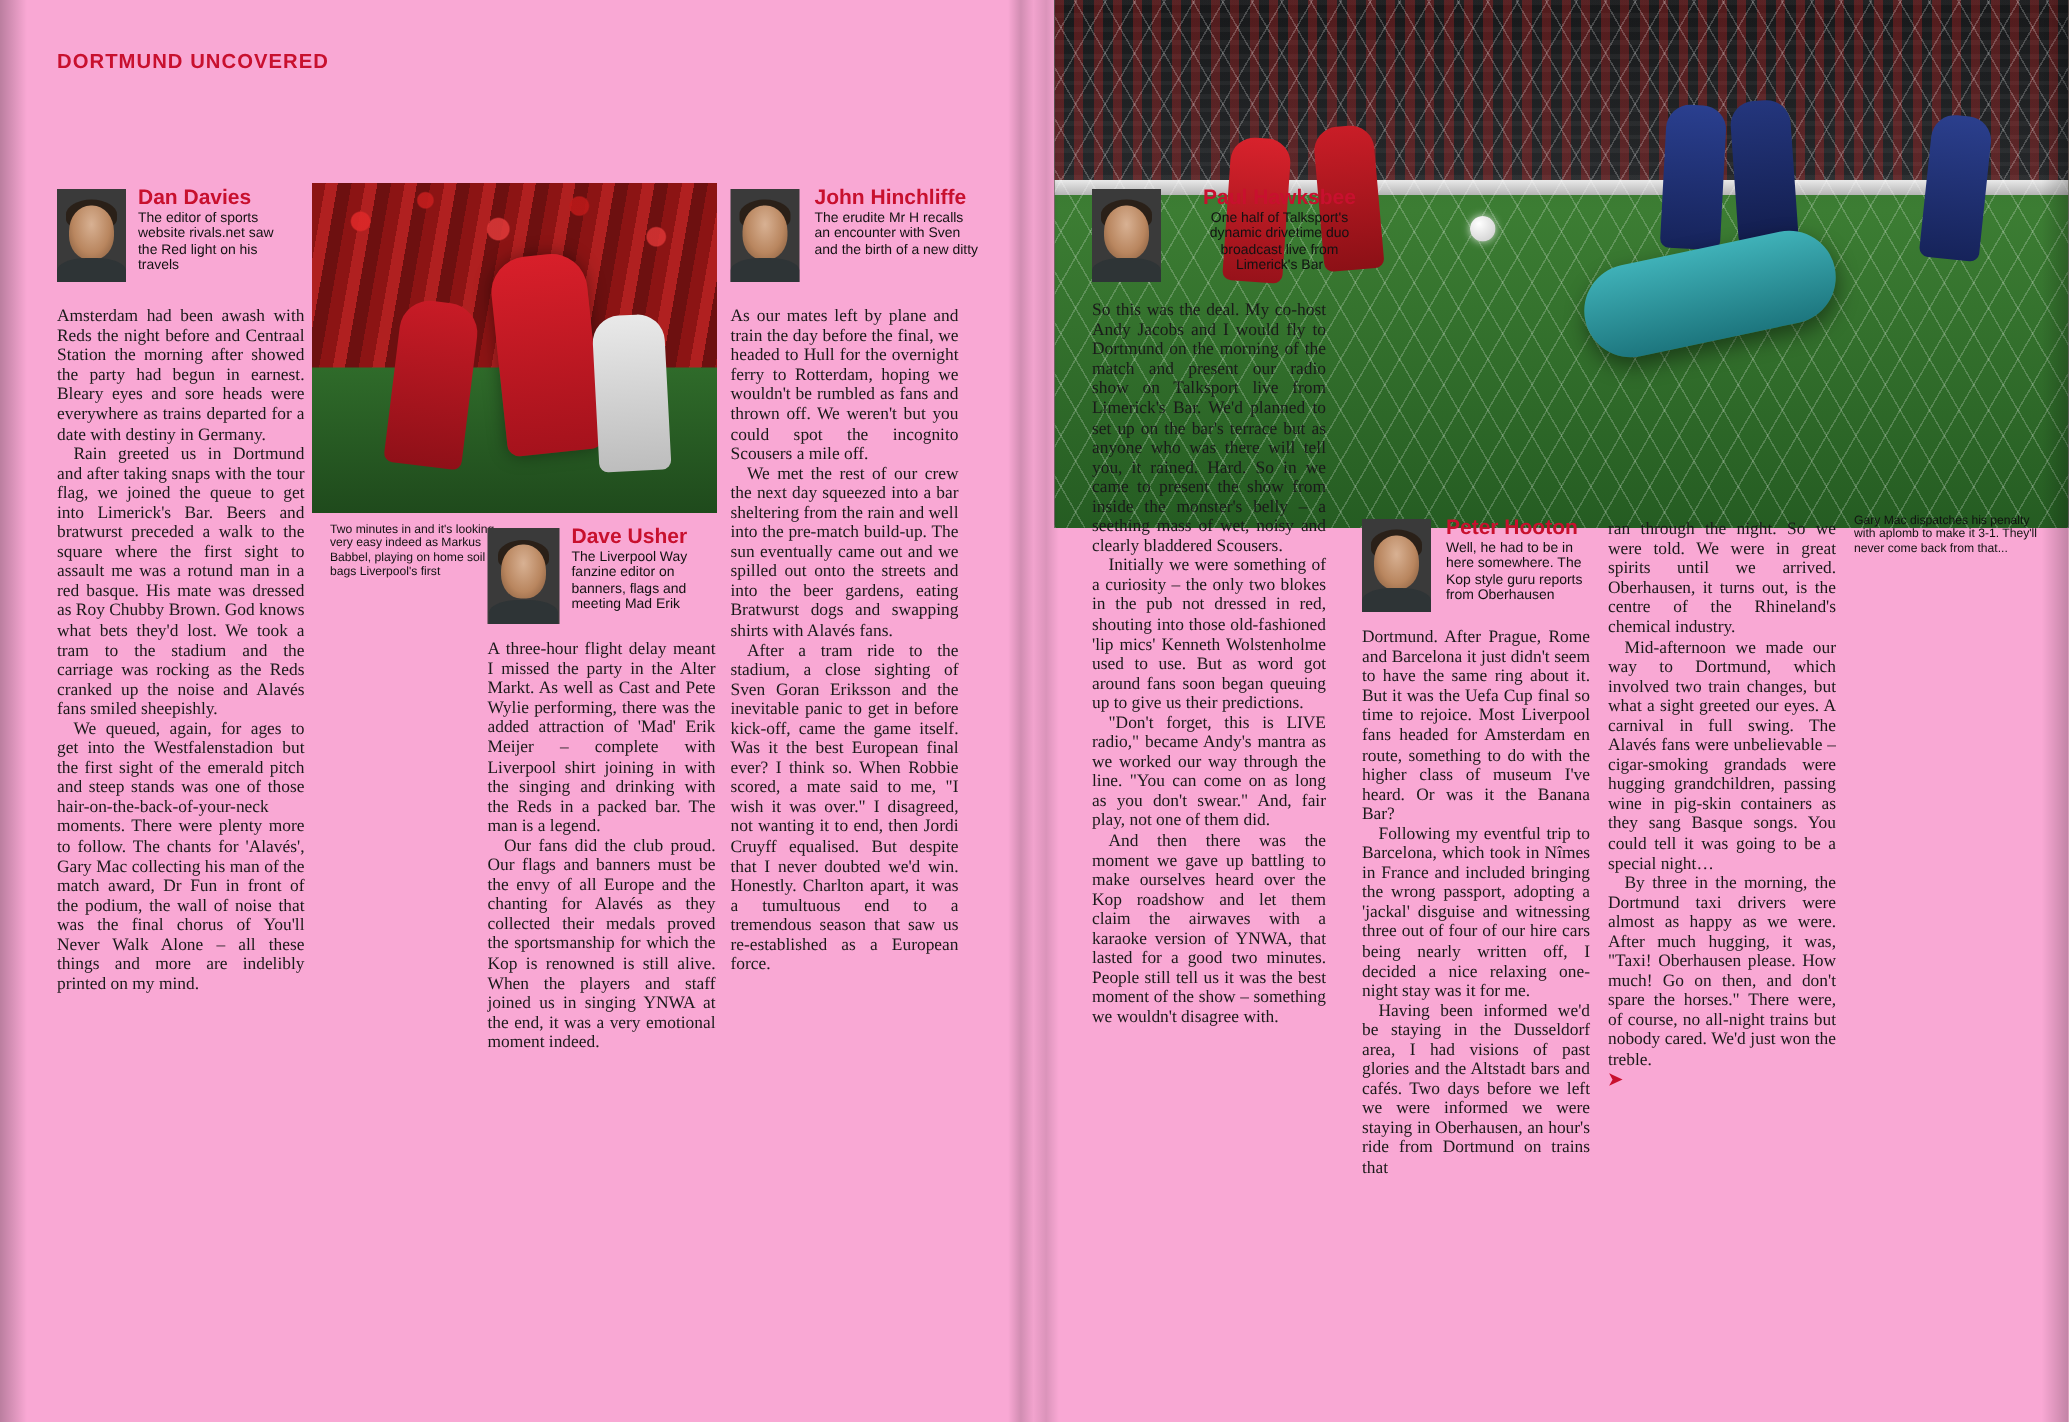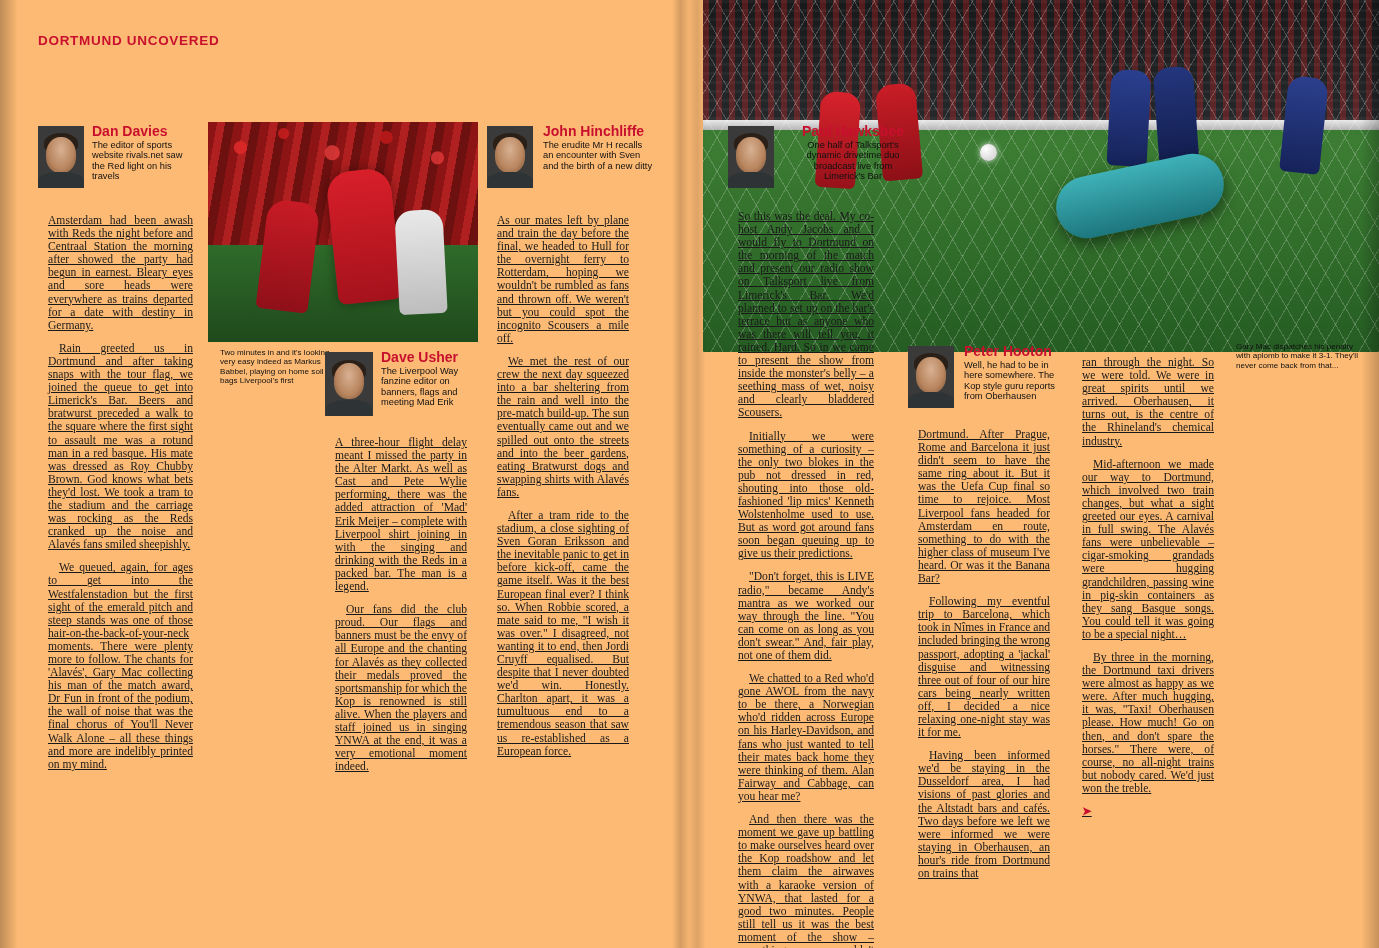--- a/index.html
+++ b/index.html
@@ -6,21 +6,21 @@
   html, body { margin:0; padding:0; }
   body {
     width:1379px; height:948px;
     background:#efece6;
     font-family:"Liberation Serif", serif;
     overflow:hidden;
     position:relative;
   }
   .page {
     position:absolute; inset:0;
-    background:#fdba74;
+    background:#f9a8d4;
   }
   
   .gutter {
     position:absolute; left:672px; top:0; width:34px; height:948px;
     background:linear-gradient(to right, rgba(0,0,0,0.00), rgba(0,0,0,0.16), rgba(0,0,0,0.03), rgba(0,0,0,0.12), rgba(0,0,0,0.00));
     pointer-events:none; z-index:40;
   }
   .edge-left {
     position:absolute; left:0; top:0; width:18px; height:948px;
     background:linear-gradient(to right, rgba(0,0,0,0.25), rgba(0,0,0,0));
@@ -42,21 +42,21 @@
 
   
   .col {
     position:absolute;
     font-size:11.6px;
     line-height:13.1px;
     color:#1a1a1a;
     text-align:justify;
     font-family:"Liberation Serif", serif;
   }
-  .col p { margin:10px; text-indent:11px;text-decoration:underline; }
+  .col p { margin:0; text-indent:11px; }
   .col p.first { text-indent:0; }
   .col p + p { margin-top:0; }
 
   
   .byline { position:absolute; }
   .byline .photo {
     position:absolute; left:0; top:0; width:46px; height:62px;
     background:#3a3a3a; overflow:hidden;
   }
   .byline .photo .face {
@@ -275,21 +275,20 @@
     <div class="txt" style="left:69px; width:112px;text-align:center;">
       <span class="name">Paul Hawksbee</span>
       <span>One half of Talksport's dynamic drivetime duo broadcast live from Limerick's Bar</span>
     </div>
   </div>
 
   <div class="col" style="left:728px; top:200px; width:156px;">
     <p class="first">So this was the deal. My co-host Andy Jacobs and I would fly to Dortmund on the morning of the match and present our radio show on Talksport live from Limerick's Bar. We'd planned to set up on the bar's terrace but as anyone who was there will tell you, it rained. Hard. So in we came to present the show from inside the monster's belly – a seething mass of wet, noisy and clearly bladdered Scousers.</p>
     <p>Initially we were something of a curiosity – the only two blokes in the pub not dressed in red, shouting into those old-fashioned 'lip mics' Kenneth Wolstenholme used to use. But as word got around fans soon began queuing up to give us their predictions.</p>
     <p>"Don't forget, this is LIVE radio," became Andy's mantra as we worked our way through the line. "You can come on as long as you don't swear." And, fair play, not one of them did.</p>
-    <p>We chatted to a Red who'd gone AWOL from the navy to be there, a Norwegian who'd ridden across Europe on his Harley-Davidson, and fans who just wanted to tell their mates back home they were thinking of them. Alan Fairway and Cabbage, can you hear me?</p>
     <p>And then there was the moment we gave up battling to make ourselves heard over the Kop roadshow and let them claim the airwaves with a karaoke version of YNWA, that lasted for a good two minutes. People still tell us it was the best moment of the show – something we wouldn't disagree with.</p>
   </div>
 
   <div class="byline" style="left:908px; top:346px; width:160px;">
     <div class="photo">
       <div class="hair"></div>
         <div class="face"></div>
         <div class="body"></div>
     </div>
     <div class="txt" style="left:56px; width:104px;">

